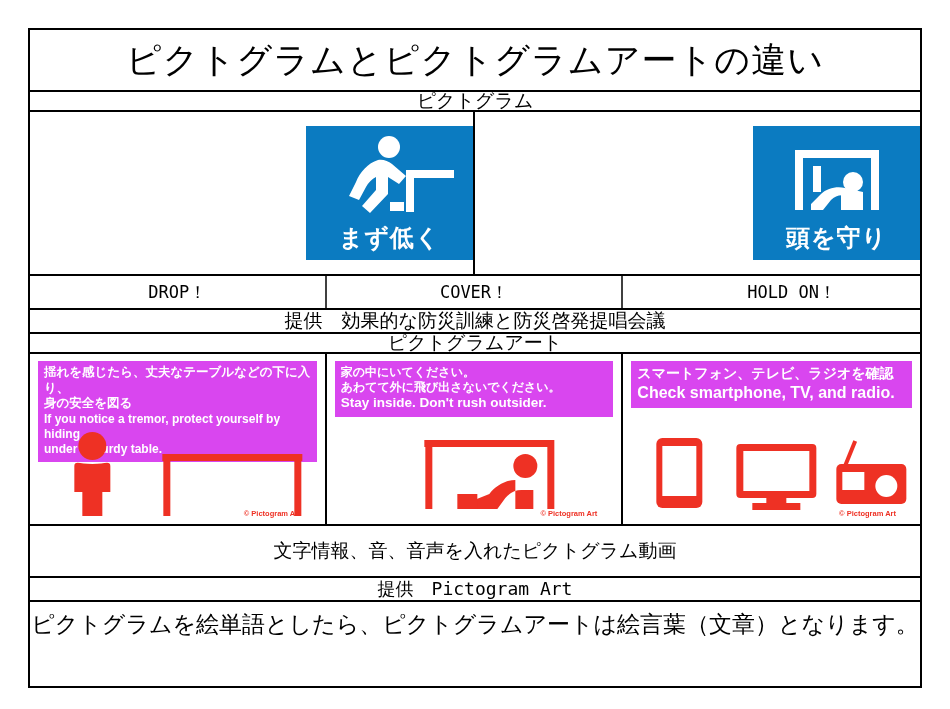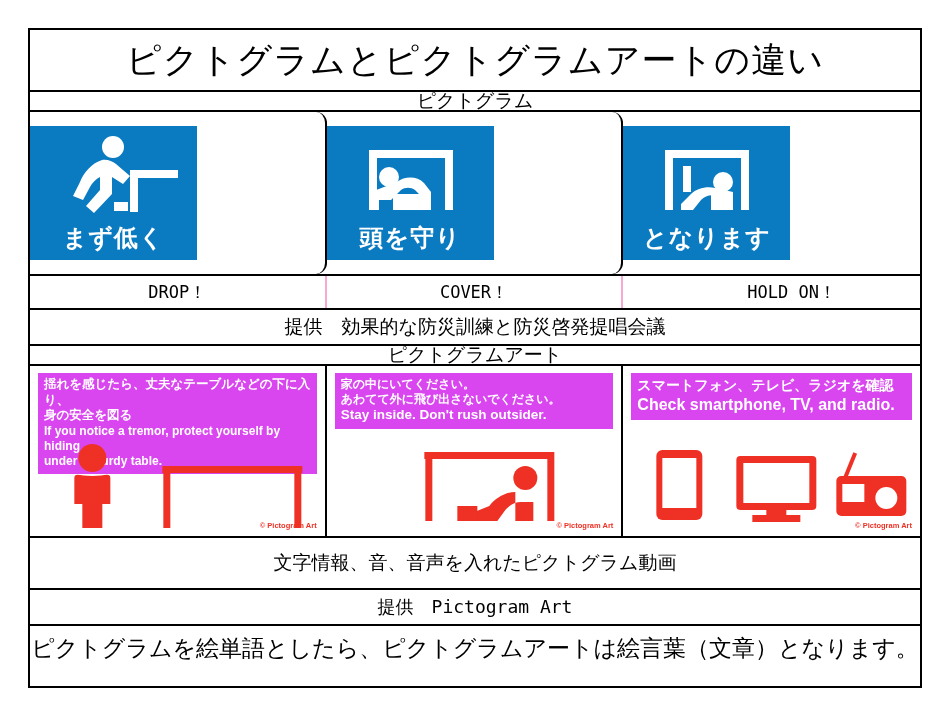--- a/index.html
+++ b/index.html
@@ -54,23 +54,22 @@
     height: 164px;
     display: flex;
     align-items: stretch;
     padding: 0;
   }
   .picto-cell {
     flex: 1 1 33.33%;
     border-right: 2px solid #000;
     display: flex;
     align-items: center;
-    justify-content: flex-start;
-    box-sizing: border-box;
-    border-radius: 11px;
+    justify-content: flex-end;
+    box-sizing: border-box;
   }
   .picto-cell:last-child { border-right: none; }
 
   .blue-sign {
     width: 167px;
     height: 134px;
     background: #0b7bc1;
     position: relative;
     box-sizing: border-box;
   }
@@ -92,32 +91,32 @@
     letter-spacing: 1px;
   }
 
   .label-row {
     height: 34px;
     display: flex;
     align-items: stretch;
   }
   .label-cell {
     flex: 1 1 33.33%;
-    border-right: 2px solid #f9a8d4;
+    border-right: 2px solid #404040;
     display: flex;
     align-items: center;
     justify-content: center;
     font-family: "DejaVu Sans Mono", monospace;
     font-size: 17px;
     box-sizing: border-box;
   }
   .label-cell:last-child { border-right: none; padding-left: 40px; }
 
   .credit-row {
-    height: 36px;
+    height: 24px;
     font-size: 19px;
   }
   .credit-row.mono {
     font-family: "DejaVu Sans Mono", monospace;
     font-size: 18px;
   }
 
   .art-row {
     height: 172px;
     display: flex;
@@ -146,21 +145,21 @@
   }
   .red-banner .jp { font-size: 12.5px; display: block; }
   .red-banner .en { font-size: 12px; display: block; }
   .banner-2 .jp { font-size: 12px; }
   .banner-2 .en { font-size: 13.5px; }
   .banner-3 .jp { font-size: 14px; }
   .banner-3 .en { font-size: 16px; }
 
   .copyright {
     position: absolute;
-    right: 8px;
+    right: 24px;
     bottom: 6px;
     color: #ee3124;
     font-size: 7.5px;
     font-weight: bold;
   }
   .scene {
     position: absolute;
     left: 0;
     bottom: 8px;
     width: 100%;
@@ -195,50 +194,35 @@
               <path d="M72 30 C62 33 54 42 50 52 L43 66 L53 70 L60 57 C62 53 66 49 70 47 L70 60 L56 76 L64 83 L82 64 L82 47 L93 54 L100 46 L86 34 C82 31 77 29 72 30 Z"></path>
               <path d="M84 72 L84 81 L98 81 L98 72 Z"></path>
               <rect x="100" y="40" width="48" height="8"></rect>
               <rect x="100" y="48" width="8" height="34"></rect>
             </g>
           </svg>
           <div class="cap">まず低く</div>
         </div>
       </div>
 
-      <div class="picto-cell">
-        <div class="blue-sign">
-          <svg class="art" viewBox="0 0 167 90">
-            <g fill="#ffffff">
-              <rect x="42" y="20" width="84" height="8"></rect>
-              <rect x="42" y="28" width="8" height="52"></rect>
-              <rect x="118" y="28" width="8" height="52"></rect>
-              <circle cx="62" cy="47" r="10"></circle>
-              <path d="M70 52 C78 46 90 46 97 53 L104 62 L104 80 L94 80 L94 66 L88 60 C84 57 78 57 74 60 L64 70 L52 70 L52 80 L44 80 L44 62 Z"></path>
-              <path d="M66 64 L96 64 L96 80 L66 80 Z"></path>
-            </g>
-          </svg>
-          <div class="cap">頭を守り</div>
-        </div>
-      </div>
 
       <div class="picto-cell">
         <div class="blue-sign">
           <svg class="art" viewBox="0 0 167 90">
             <g fill="#ffffff">
               <rect x="42" y="20" width="84" height="8"></rect>
               <rect x="42" y="28" width="8" height="52"></rect>
               <rect x="118" y="28" width="8" height="52"></rect>
               <circle cx="100" cy="52" r="10"></circle>
               <path d="M92 58 C84 56 74 58 68 64 L58 74 L58 80 L70 80 L78 70 C82 66 88 64 93 66 L104 70 L110 62 Z"></path>
               <path d="M60 36 L68 36 L68 62 L60 62 Z"></path>
               <path d="M88 62 L110 62 L110 80 L88 80 Z"></path>
             </g>
           </svg>
-          <div class="cap">となります</div>
+          <div class="cap">頭を守り</div>
         </div>
       </div>
     </div>
 
     <div class="row label-row">
       <div class="label-cell">DROP！</div>
       <div class="label-cell">COVER！</div>
       <div class="label-cell">HOLD ON！</div>
     </div>
 

